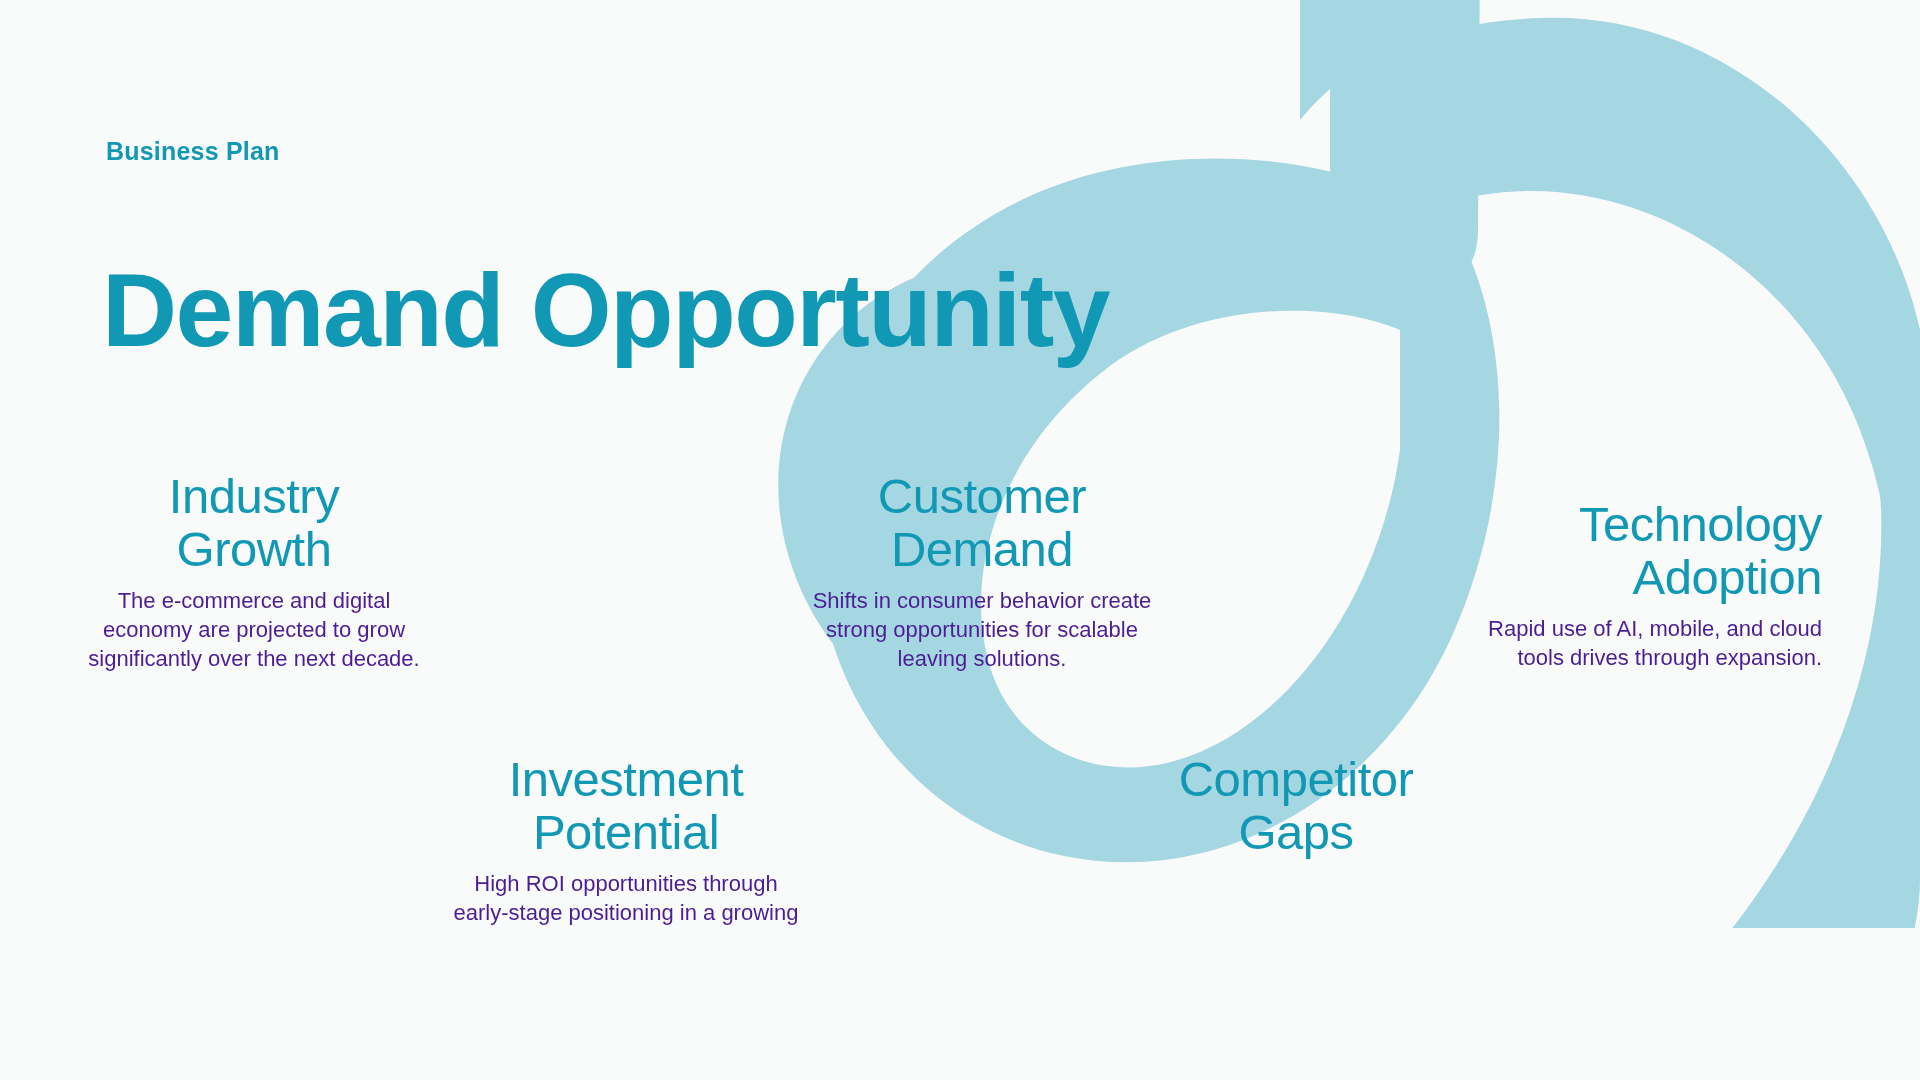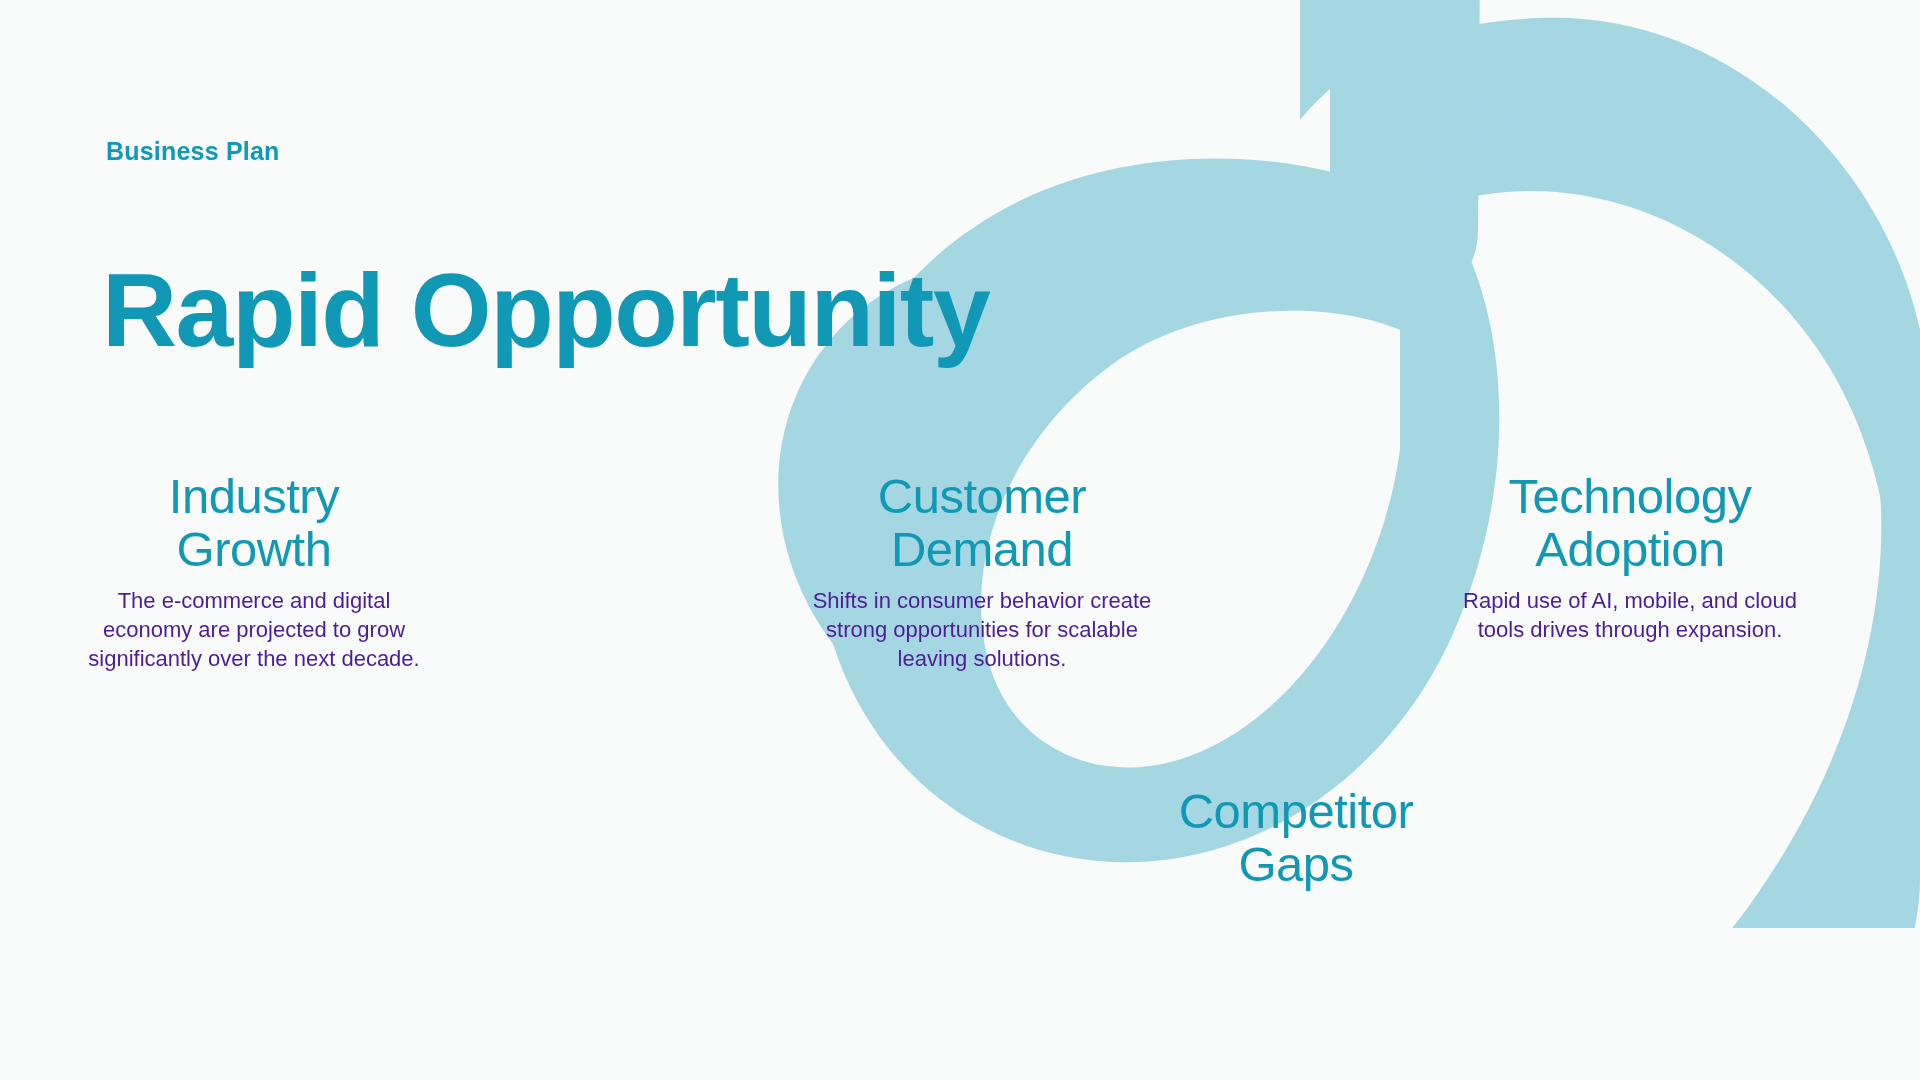--- a/index.html
+++ b/index.html
@@ -85,25 +85,25 @@
     font-size: 22px;
     font-weight: normal;
     color: #4c1d95;
     line-height: 1.32;
     margin: 10px 0 0 0;
   }
 
   
   #card-industry-growth   { left: 86px;   top: 470px;  width: 336px; }
   #card-customer-demand   { left: 796px;  top: 470px;  width: 372px; }
-  #card-technology-adoption { left: 1438px; top: 470px; width: 384px; }
+  #card-technology-adoption { left: 1438px; top: 498px; width: 384px; text-align: right; }
 
   
   #card-investment-potential { left: 448px;  top: 753px;  width: 356px; }
-  #card-competitor-gaps      { left: 1118px; top: 753px;  width: 356px; margin-top: 32px; }
+  #card-competitor-gaps      { left: 1118px; top: 753px;  width: 356px; }
 </style>
 </head>
 <body>
 
 <div id="slide">
 
   <svg id="decor" viewBox="0 0 1920 1080" preserveAspectRatio="none" aria-hidden="true">
     <defs>
       <clipPath id="slideClip">
         <rect x="0" y="0" width="1920" height="1080"></rect>
@@ -161,36 +161,40 @@
           C 1870 190, 1730 100, 1570 110
           C 1500 115, 1455 145, 1424 180
           Z" fill="#a5d7e3"></path>
     </g>
   </svg>
 
   <div id="content">
 
     <div class="eyebrow">Business Plan</div>
 
-    <h1 class="slide-title">Rapid Opportunity</h1>
+    <h1 class="slide-title">Demand Opportunity</h1>
 
     <div class="card" id="card-industry-growth">
       <h2 class="card-title">Industry Growth</h2>
       <p class="card-desc">The e-commerce and digital economy are projected to grow significantly over the next decade.</p>
     </div>
 
     <div class="card" id="card-customer-demand">
       <h2 class="card-title">Customer Demand</h2>
       <p class="card-desc">Shifts in consumer behavior create strong opportunities for scalable leaving solutions.</p>
     </div>
 
     <div class="card" id="card-technology-adoption">
       <h2 class="card-title">Technology Adoption</h2>
       <p class="card-desc">Rapid use of AI, mobile, and cloud tools drives through expansion.</p>
     </div>
 
+    <div class="card" id="card-investment-potential">
+      <h2 class="card-title">Investment Potential</h2>
+      <p class="card-desc">High ROI opportunities through early-stage positioning in a growing sector.</p>
+    </div>
 
     <div class="card" id="card-competitor-gaps">
       <h2 class="card-title">Competitor Gaps</h2>
     </div>
 
   </div>
 </div>
 
 </body></html>

